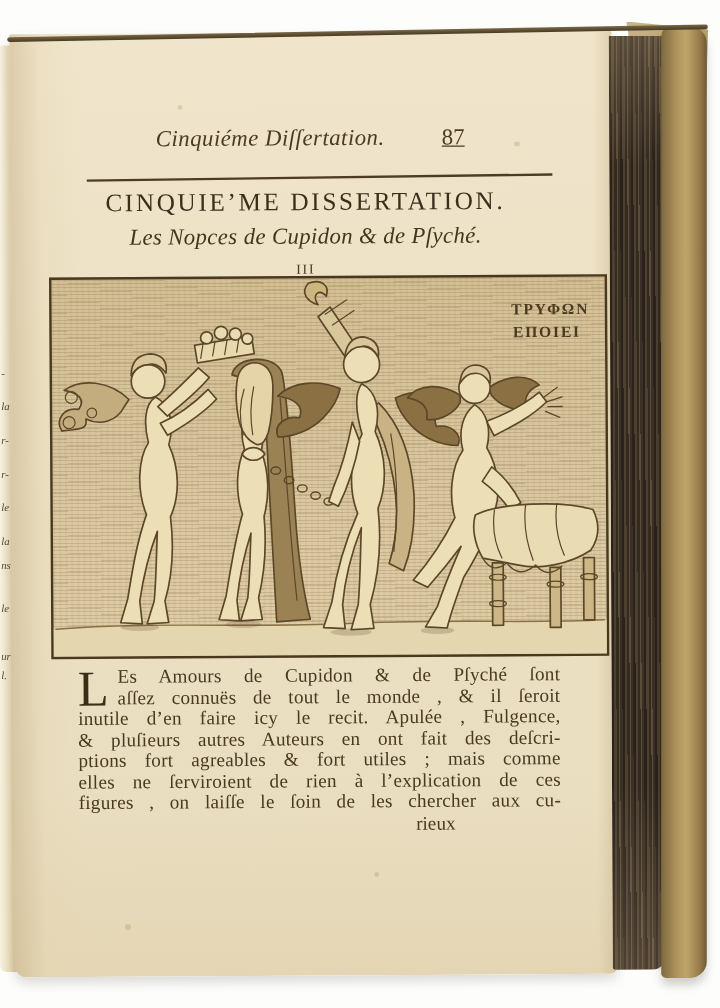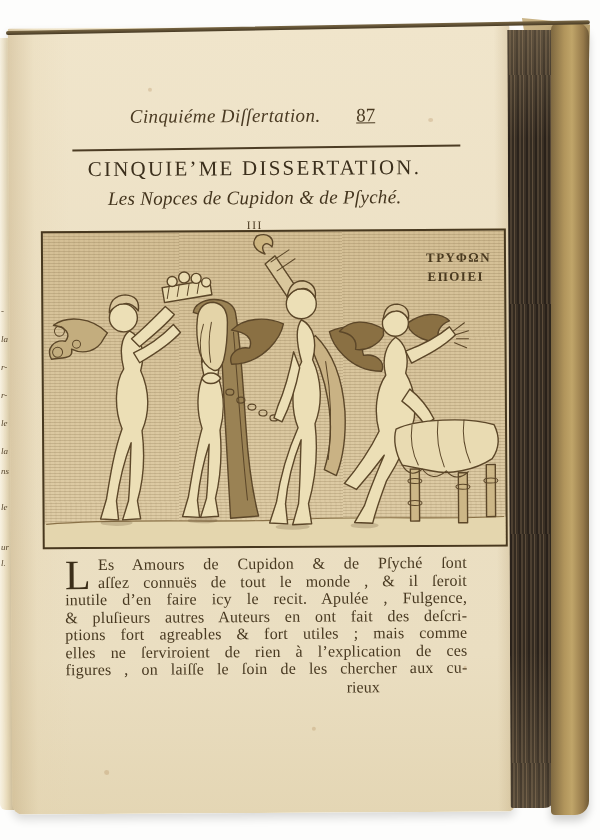--- a/index.html
+++ b/index.html
@@ -62,21 +62,21 @@
     box-shadow:0 6px 8px rgba(0,0,0,.18);
     z-index:3;
   }
   .spot{position:absolute;border-radius:50%;background:rgba(160,110,55,.22);z-index:2;}
 
   
   .running-head{
     position:absolute;left:92px;top:78px;width:250px;text-align:center;
     font-style:italic;font-size:19px;color:#4a3a22;letter-spacing:.4px;
   }
-  .page-num{position:absolute;left:348px;top:78px;font-size:19px;color:#4a3a22;text-decoration:underline;}
+  .page-num{position:absolute;left:360px;top:78px;font-size:19px;color:#4a3a22;text-decoration:underline;}
   .head-rule{
     position:absolute;left:64px;top:120px;width:388px;height:2px;
     background:#4c3c24;transform:rotate(-0.4deg);
   }
   .title{
     position:absolute;left:20px;top:129px;width:452px;text-align:center;
     font-size:21px;letter-spacing:2.2px;color:#3b2f1c;
   }
   .subtitle{
     position:absolute;left:20px;top:160px;width:452px;text-align:center;

